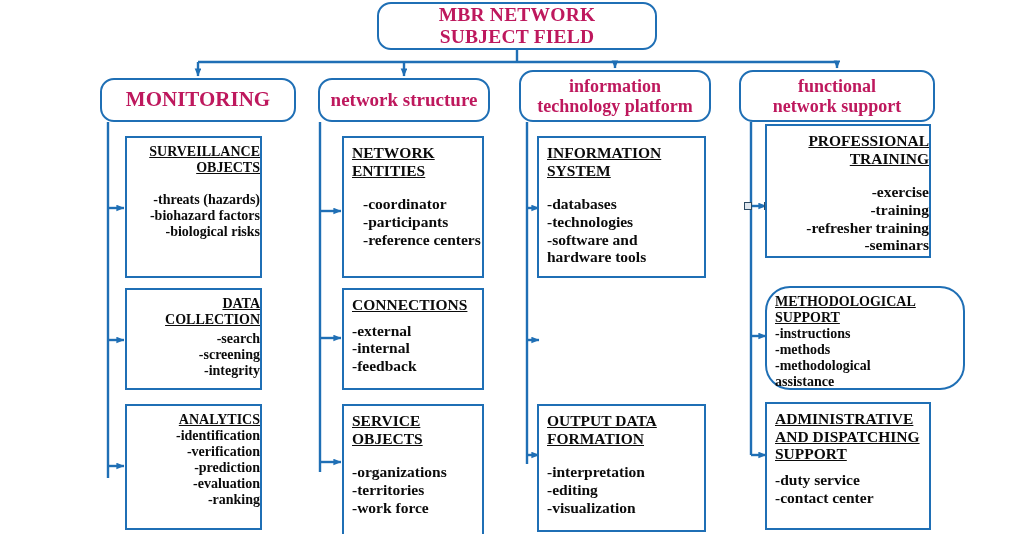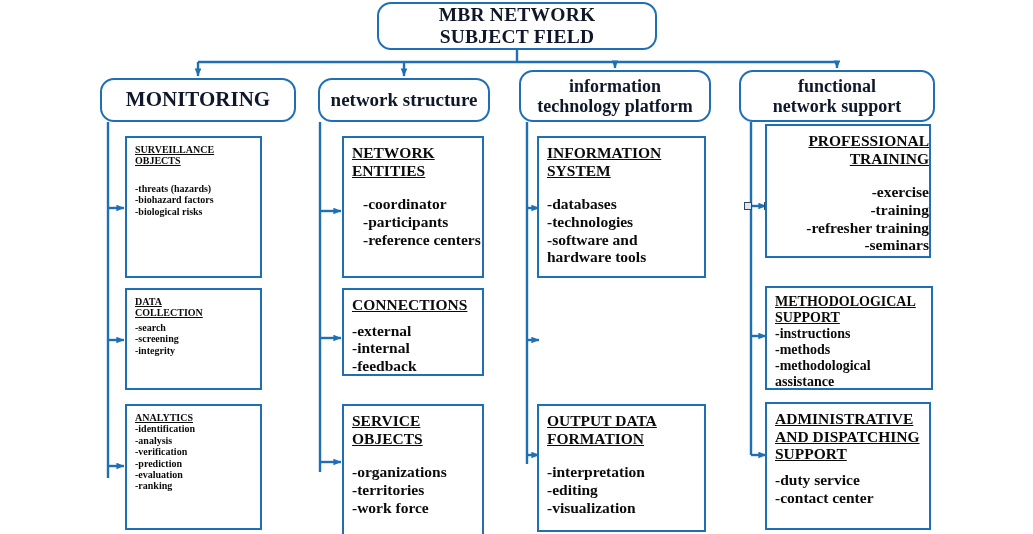--- a/index.html
+++ b/index.html
@@ -13,21 +13,21 @@
   #wires{position:absolute;left:0;top:0;width:1033px;height:534px;}
 
   
   .capsule{
     position:absolute;
     border:2.5px solid #1F6FB5;
     border-radius:14px;
     background:#ffffff;
     display:flex;align-items:center;justify-content:center;
     text-align:center;
-    color:#0f172a;
+    color:#be185d;
     box-sizing:border-box;
     line-height:1.12;
   }
   .capsule .ln{display:block;white-space:nowrap;}
 
   #root-node{
     left:377px;top:2px;width:280px;height:48px;
     font-size:19.5px;font-weight:bold;letter-spacing:.2px;
   }
 
@@ -54,21 +54,21 @@
     white-space:nowrap;
   }
   .box .title .tl{display:block;}
   .box ul{list-style:none;margin:0;padding:0;}
   .box li{white-space:nowrap;line-height:1.14;font-weight:bold;}
   .gap-lg{height:16px;}
   .gap-sm{height:3px;}
   .gap-md{height:8px;}
 
   
-  .c0 .title,.c0 li{font-size:10px;}
+  .c0 .title,.c0 li{font-size:14px;text-align:right;}
   .c1 .title,.c1 li{font-size:15.5px;}
   .c2 .title,.c2 li{font-size:15.5px;}
   .c3 .title,.c3 li{font-size:15.5px;}
   .tight .title,.tight li{font-size:14px;}
 
   
   .handle{
     position:absolute;width:8px;height:8px;
     background:#dfe6ee;border:1.4px solid #2b4a63;
     box-sizing:border-box;
@@ -176,42 +176,41 @@
       <li>-integrity</li>
     </ul>
   </div>
 
   <div class="box c0" style="left:125px;top:404px;width:137px;height:126px;">
     <div class="title">
       <span class="tl">ANALYTICS</span>
     </div>
     <ul>
       <li>-identification</li>
-      <li>-analysis</li>
       <li>-verification</li>
       <li>-prediction</li>
       <li>-evaluation</li>
       <li>-ranking</li>
     </ul>
   </div>
 
   <div class="box c1" style="left:342px;top:136px;width:142px;height:142px;padding-left:8px;">
     <div class="title">
       <span class="tl">NETWORK</span>
       <span class="tl">ENTITIES</span>
     </div>
     <div class="gap-lg"></div>
     <ul style="padding-left:11px;">
       <li>-coordinator</li>
       <li>-participants</li>
       <li>-reference centers</li>
     </ul>
   </div>
 
-  <div class="box c1" style="left:342px;top:288px;width:142px;height:88px;">
+  <div class="box c1" style="left:342px;top:288px;width:142px;height:102px;">
     <div class="title">
       <span class="tl">CONNECTIONS</span>
     </div>
     <div class="gap-md"></div>
     <ul>
       <li>-external</li>
       <li>-internal</li>
       <li>-feedback</li>
     </ul>
   </div>
@@ -264,21 +263,21 @@
     </div>
     <div class="gap-lg"></div>
     <ul>
       <li>-exercise</li>
       <li>-training</li>
       <li>-refresher training</li>
       <li>-seminars</li>
     </ul>
   </div>
 
-  <div class="box c3 tight" style="left:765px;top:286px;width:168px;height:104px;">
+  <div class="box c3 tight" style="left:765px;top:286px;width:200px;height:104px;border-radius:25px;">
     <div class="title">
       <span class="tl">METHODOLOGICAL</span>
       <span class="tl">SUPPORT</span>
     </div>
     <ul>
       <li>-instructions</li>
       <li>-methods</li>
       <li>-methodological</li>
       <li>assistance</li>
     </ul>

